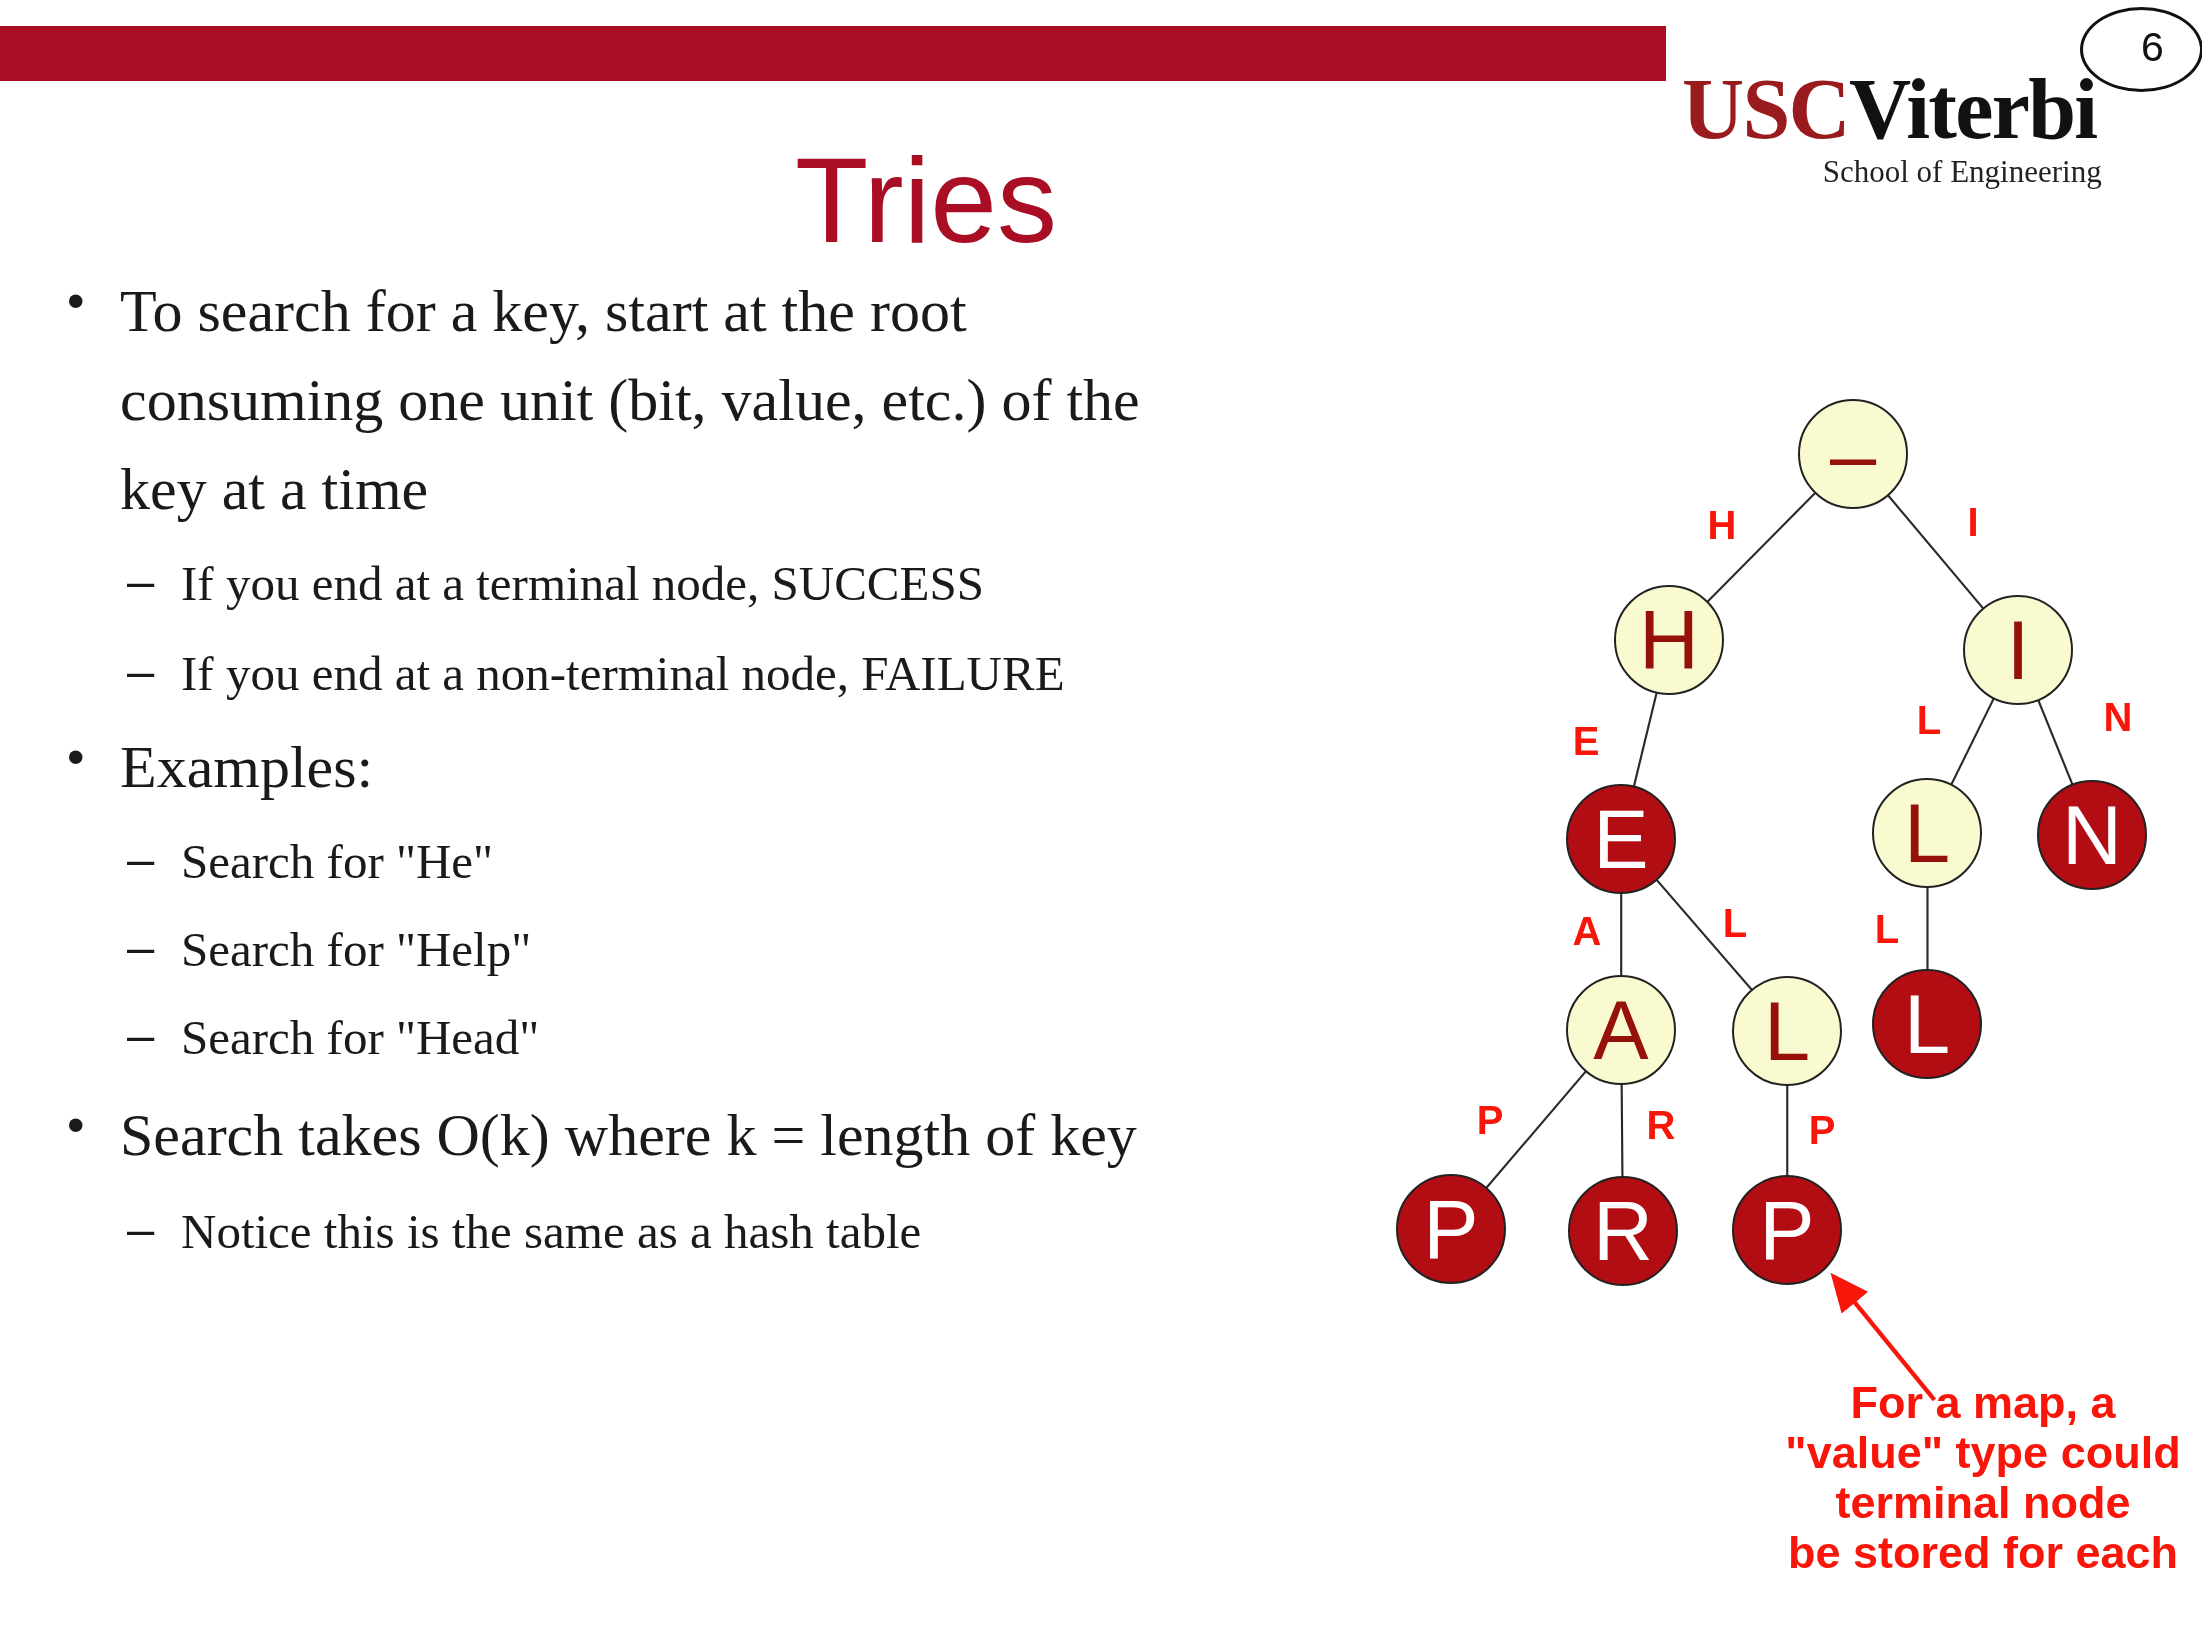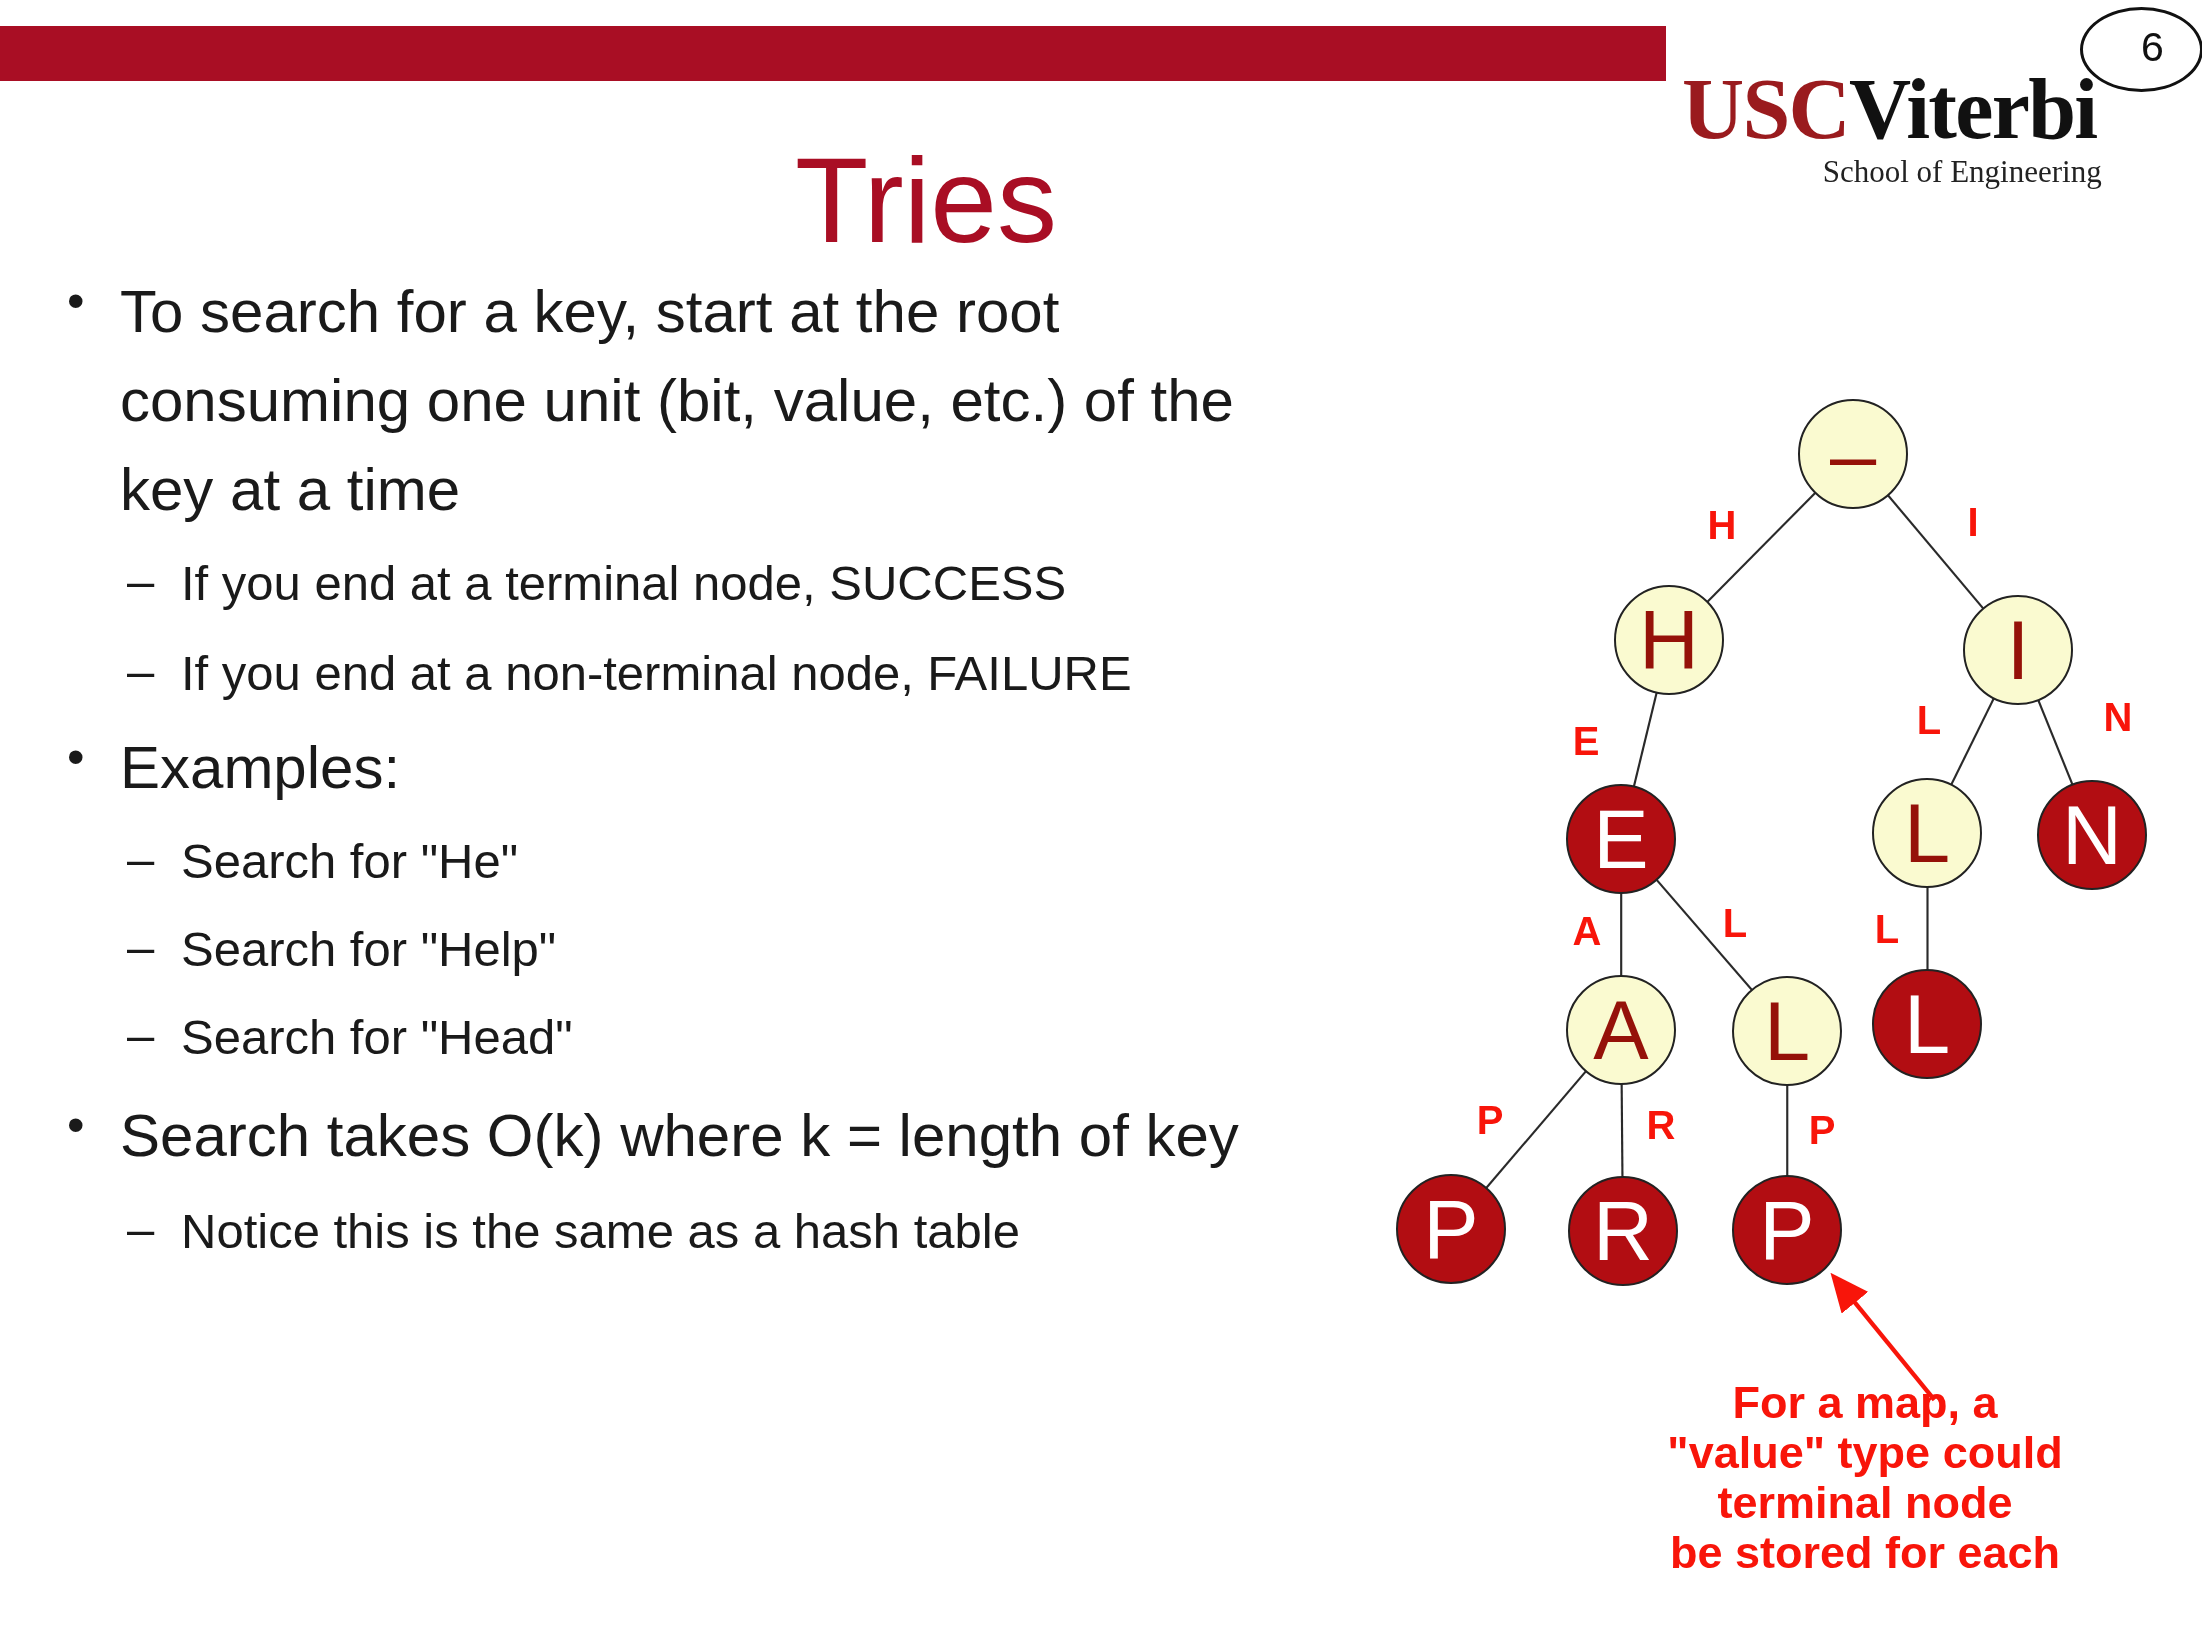--- a/index.html
+++ b/index.html
@@ -21,39 +21,39 @@
   
   #page-oval{position:absolute;left:2080px;top:6.9px;width:117px;height:79px;
     border:3.4px solid #111111;border-radius:50%;background:#ffffff;}
   #page-num{position:absolute;left:2141px;top:24px;font-size:41px;color:#111111;}
   
   #title{position:absolute;left:0;top:131px;width:1852px;text-align:center;
     font-size:120px;color:#A90E24;}
   
   .brow{position:absolute;white-space:nowrap;color:#1A1A1A;}
   .brow .glyph{position:absolute;}
-  .brow .btext{position:absolute;}
+  .brow .btext{position:absolute;font-family:Liberation Serif, serif;}
   .lvl1{font-size:60px;}
   .lvl1 .glyph{left:67px;top:-5.2px;font-size:50px;}
   .lvl1 .btext{left:120px;}
   .lvl2{font-size:49px;}
   .lvl2 .glyph{left:127px;top:-1.7px;}
   .lvl2 .btext{left:181px;}
   
   #tree-svg{position:absolute;left:0;top:0;z-index:1;}
   .tnode{position:absolute;width:110px;height:110px;border-radius:50%;
     border:2.6px solid #222222;box-sizing:border-box;z-index:2;
     display:flex;align-items:center;justify-content:center;
     font-size:83px;line-height:1;}
   .tnode.cream{background:#FAFAD0;color:#951109;}
   .tnode.dark{background:#B20D12;color:#ffffff;}
   .elabel{position:absolute;z-index:3;transform:translate(-50%,-50%);
     font-size:40px;font-weight:bold;color:#F8150A;line-height:1;}
   
-  #annotation{position:absolute;left:1654px;top:1378px;width:422px;z-index:3;
+  #annotation{position:absolute;left:1772px;top:1378px;width:422px;z-index:3;
     text-align:center;font-size:45px;font-weight:bold;color:#F8150A;line-height:50px;}
 </style>
 </head>
 <body>
 
 <div id="slide">
 
   <div id="top-bar" style="left: 0px; top: 26px; width: 1666px; height: 55px;"></div>
 
   <div id="logo">

